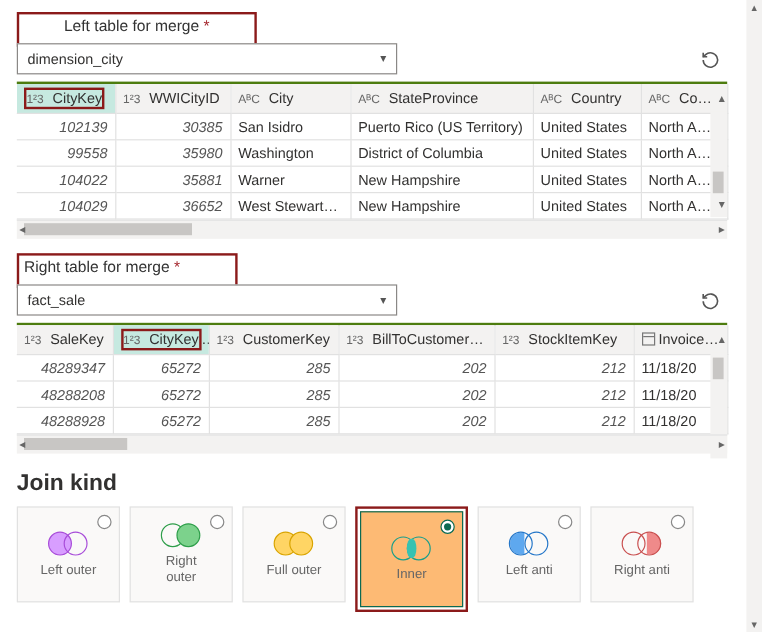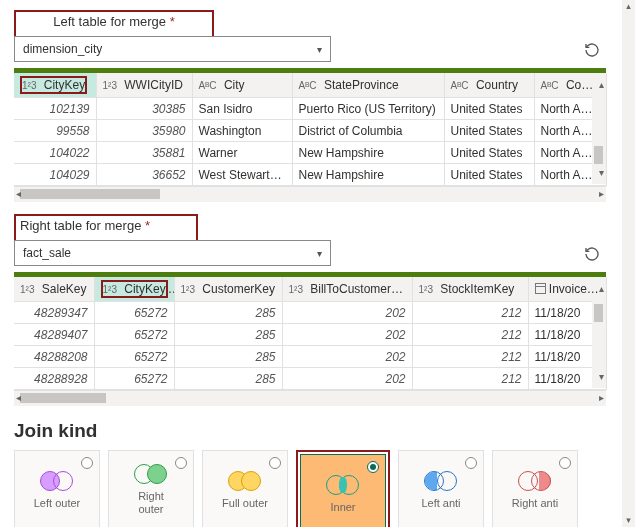--- a/index.html
+++ b/index.html
@@ -8,21 +8,21 @@
   .panel { padding:10px 14px 14px 14px; width:620px; }
   .section-label { font-size:13px; color:#333; margin-bottom:4px; }
   .req { color:#a4262c; }
   .box-left { border:2px solid #8b1a1a; padding:2px 4px 4px 4px; margin-bottom:-2px; display:inline-block; }
   .box-right { border:2px solid #8b1a1a; padding:2px 4px 4px 4px; margin-bottom:-2px; display:inline-block; }
   .select-row { display:flex; align-items:center; gap:8px; margin-bottom:6px; }
   .select { width:317px; height:26px; border:1px solid #8a8886; background:#fff; display:flex; align-items:center; justify-content:space-between; padding:0 8px; }
   .select span.caret { font-size:10px; color:#555; }
   .refresh { width:20px; height:20px; margin-left:auto; margin-right:4px; display:flex; align-items:center; justify-content:center; color:#444; }
   .refresh svg { width:16px; height:16px; }
-  .table-wrap { border-top:5px solid #4d7c0f; position:relative; }
+  .table-wrap { border-top:2px solid #4d7c0f; position:relative; }
   table { border-collapse:collapse; width:100%; table-layout:fixed; }
   th, td { border-right:1px solid #e1e1e1; border-bottom:1px solid #e1e1e1; padding:3px 6px; height:22px; white-space:nowrap; overflow:hidden; text-overflow:ellipsis; font-size:12px; }
   th { background:#f3f2f1; font-weight:400; text-align:left; }
   th.sel { background:#c6e9e0; }
   th .typ { font-family:"Segoe UI",Arial,sans-serif; font-size:10px; color:#666; margin-right:4px; }
   td.num { text-align:right; font-style:italic; color:#555; }
   td.txt { text-align:left; }
   .hscroll { height:16px; background:#f3f2f1; border-top:1px solid #e1e1e1; position:relative; }
   .hscroll .thumb { position:absolute; top:2px; height:10px; background:#c8c6c4; }
   .vscroll { position:absolute; right:0; top:23px; width:14px; background:#f3f2f1;}
@@ -187,28 +187,20 @@
           </tr>
           <tr>
             <td class="num">48289347</td>
             <td class="num">65272</td>
             <td class="num">285</td>
             <td class="num">202</td>
             <td class="num">212</td>
             <td class="txt">11/18/20</td>
           </tr>
           <tr>
-            <td class="num">48289407</td>
-            <td class="num">65272</td>
-            <td class="num">285</td>
-            <td class="num">202</td>
-            <td class="num">212</td>
-            <td class="txt">11/18/20</td>
-          </tr>
-          <tr>
             <td class="num">48288208</td>
             <td class="num">65272</td>
             <td class="num">285</td>
             <td class="num">202</td>
             <td class="num">212</td>
             <td class="txt">11/18/20</td>
           </tr>
           <tr>
             <td class="num">48288928</td>
             <td class="num">65272</td>

